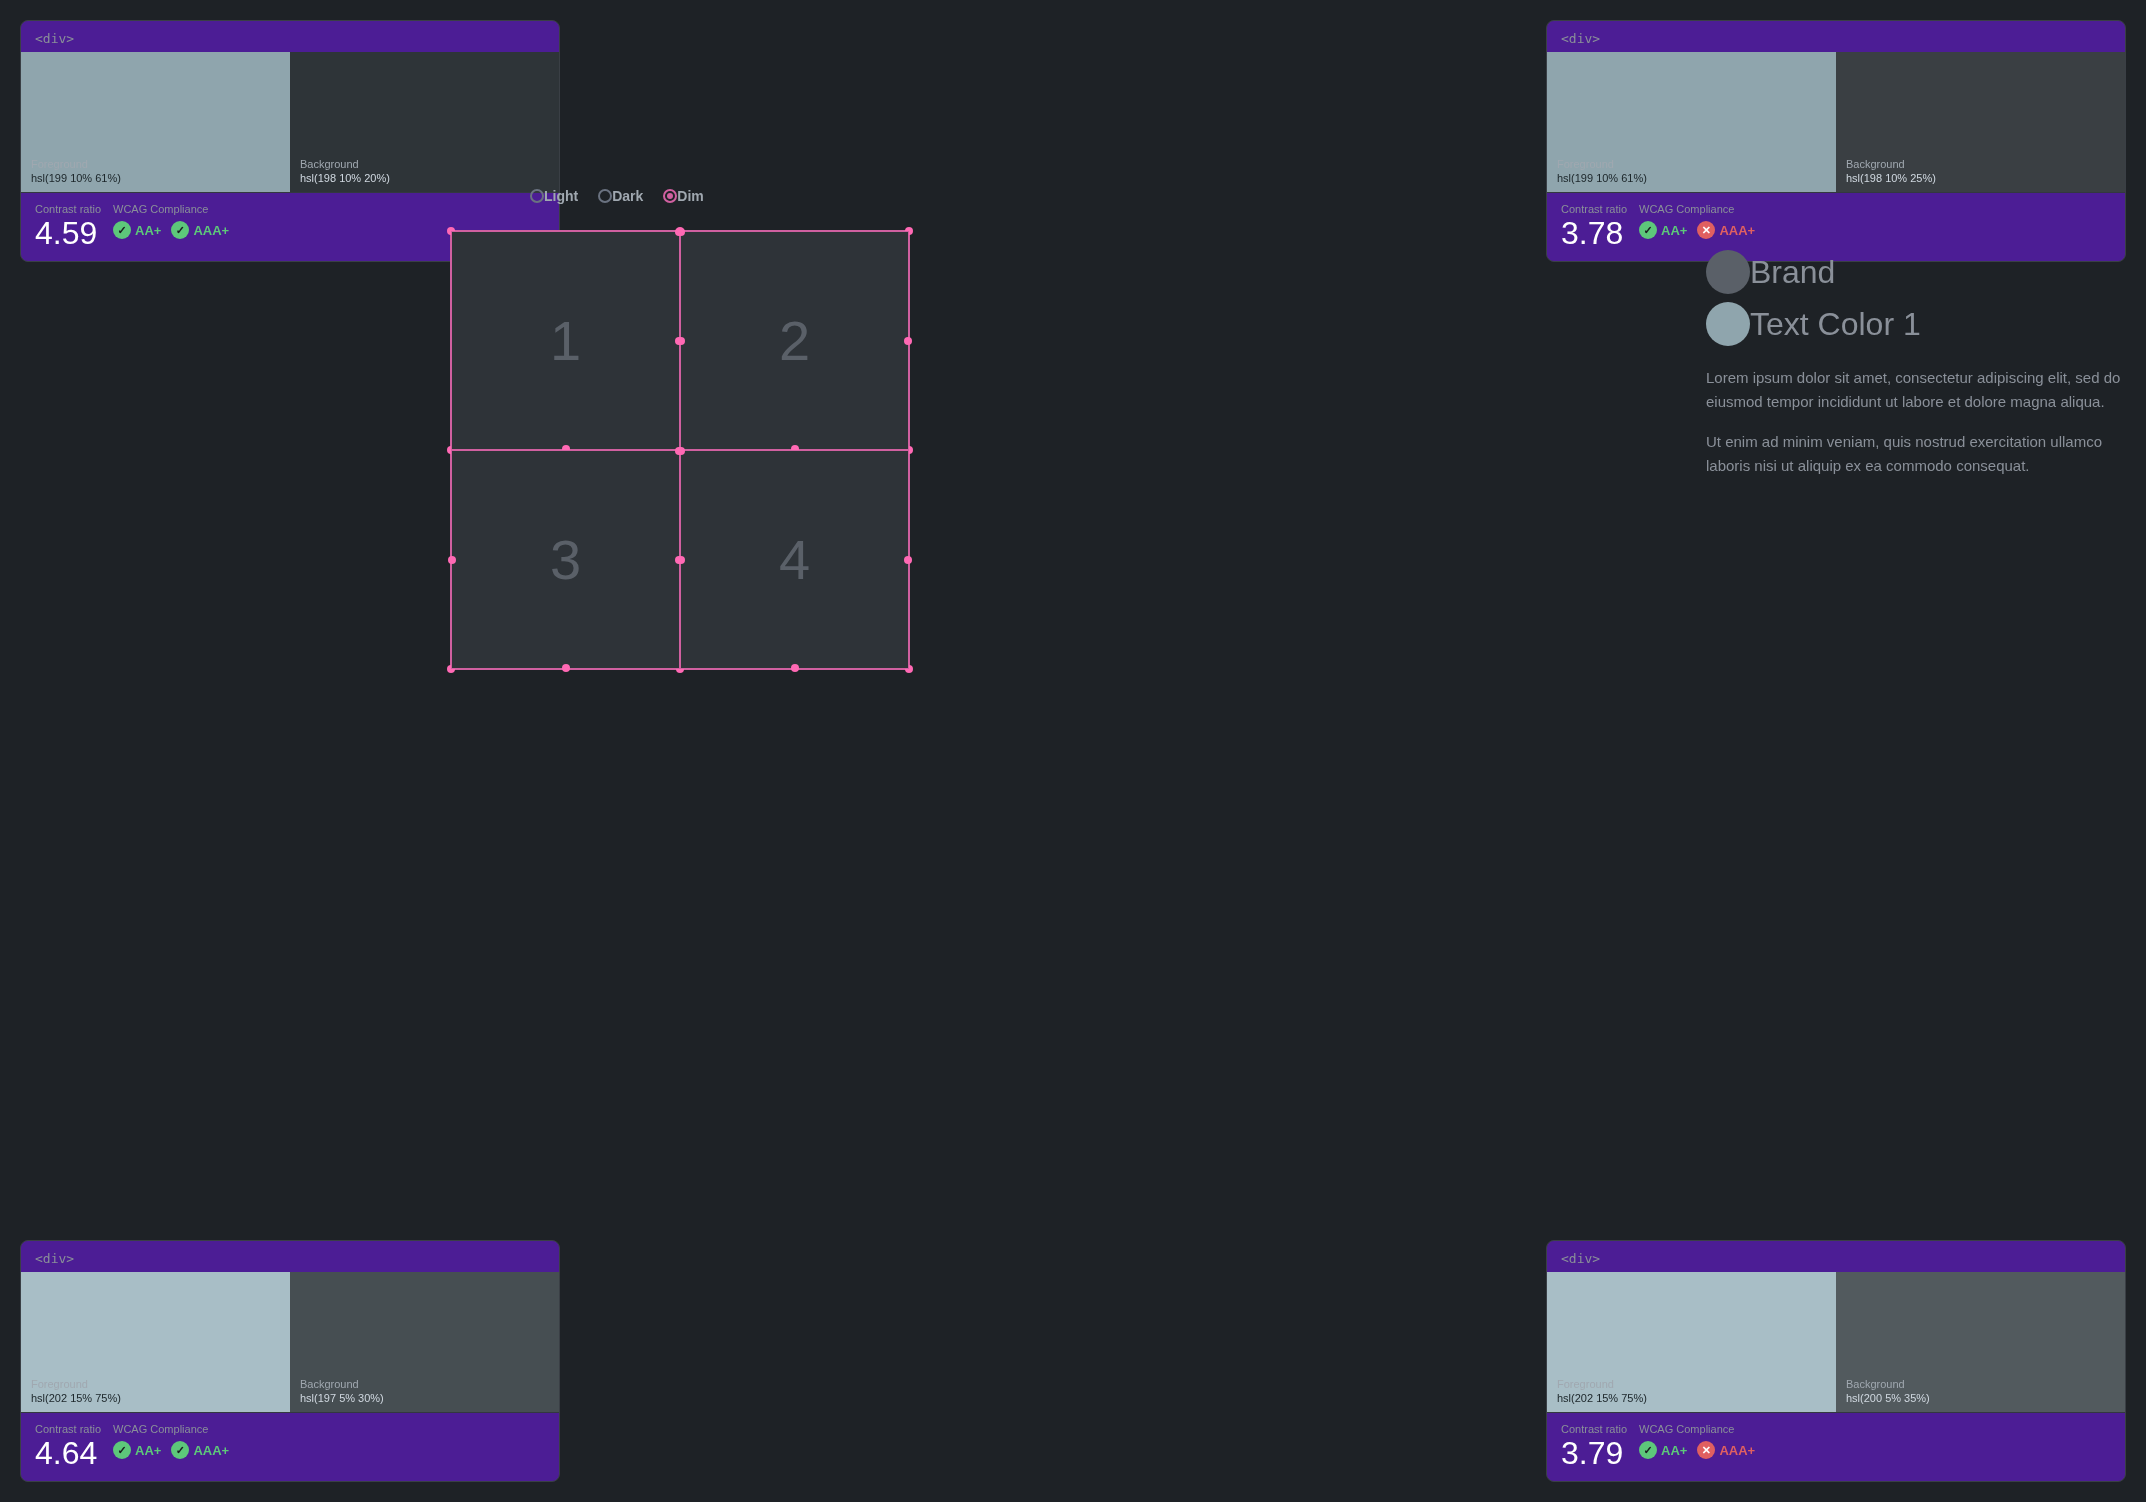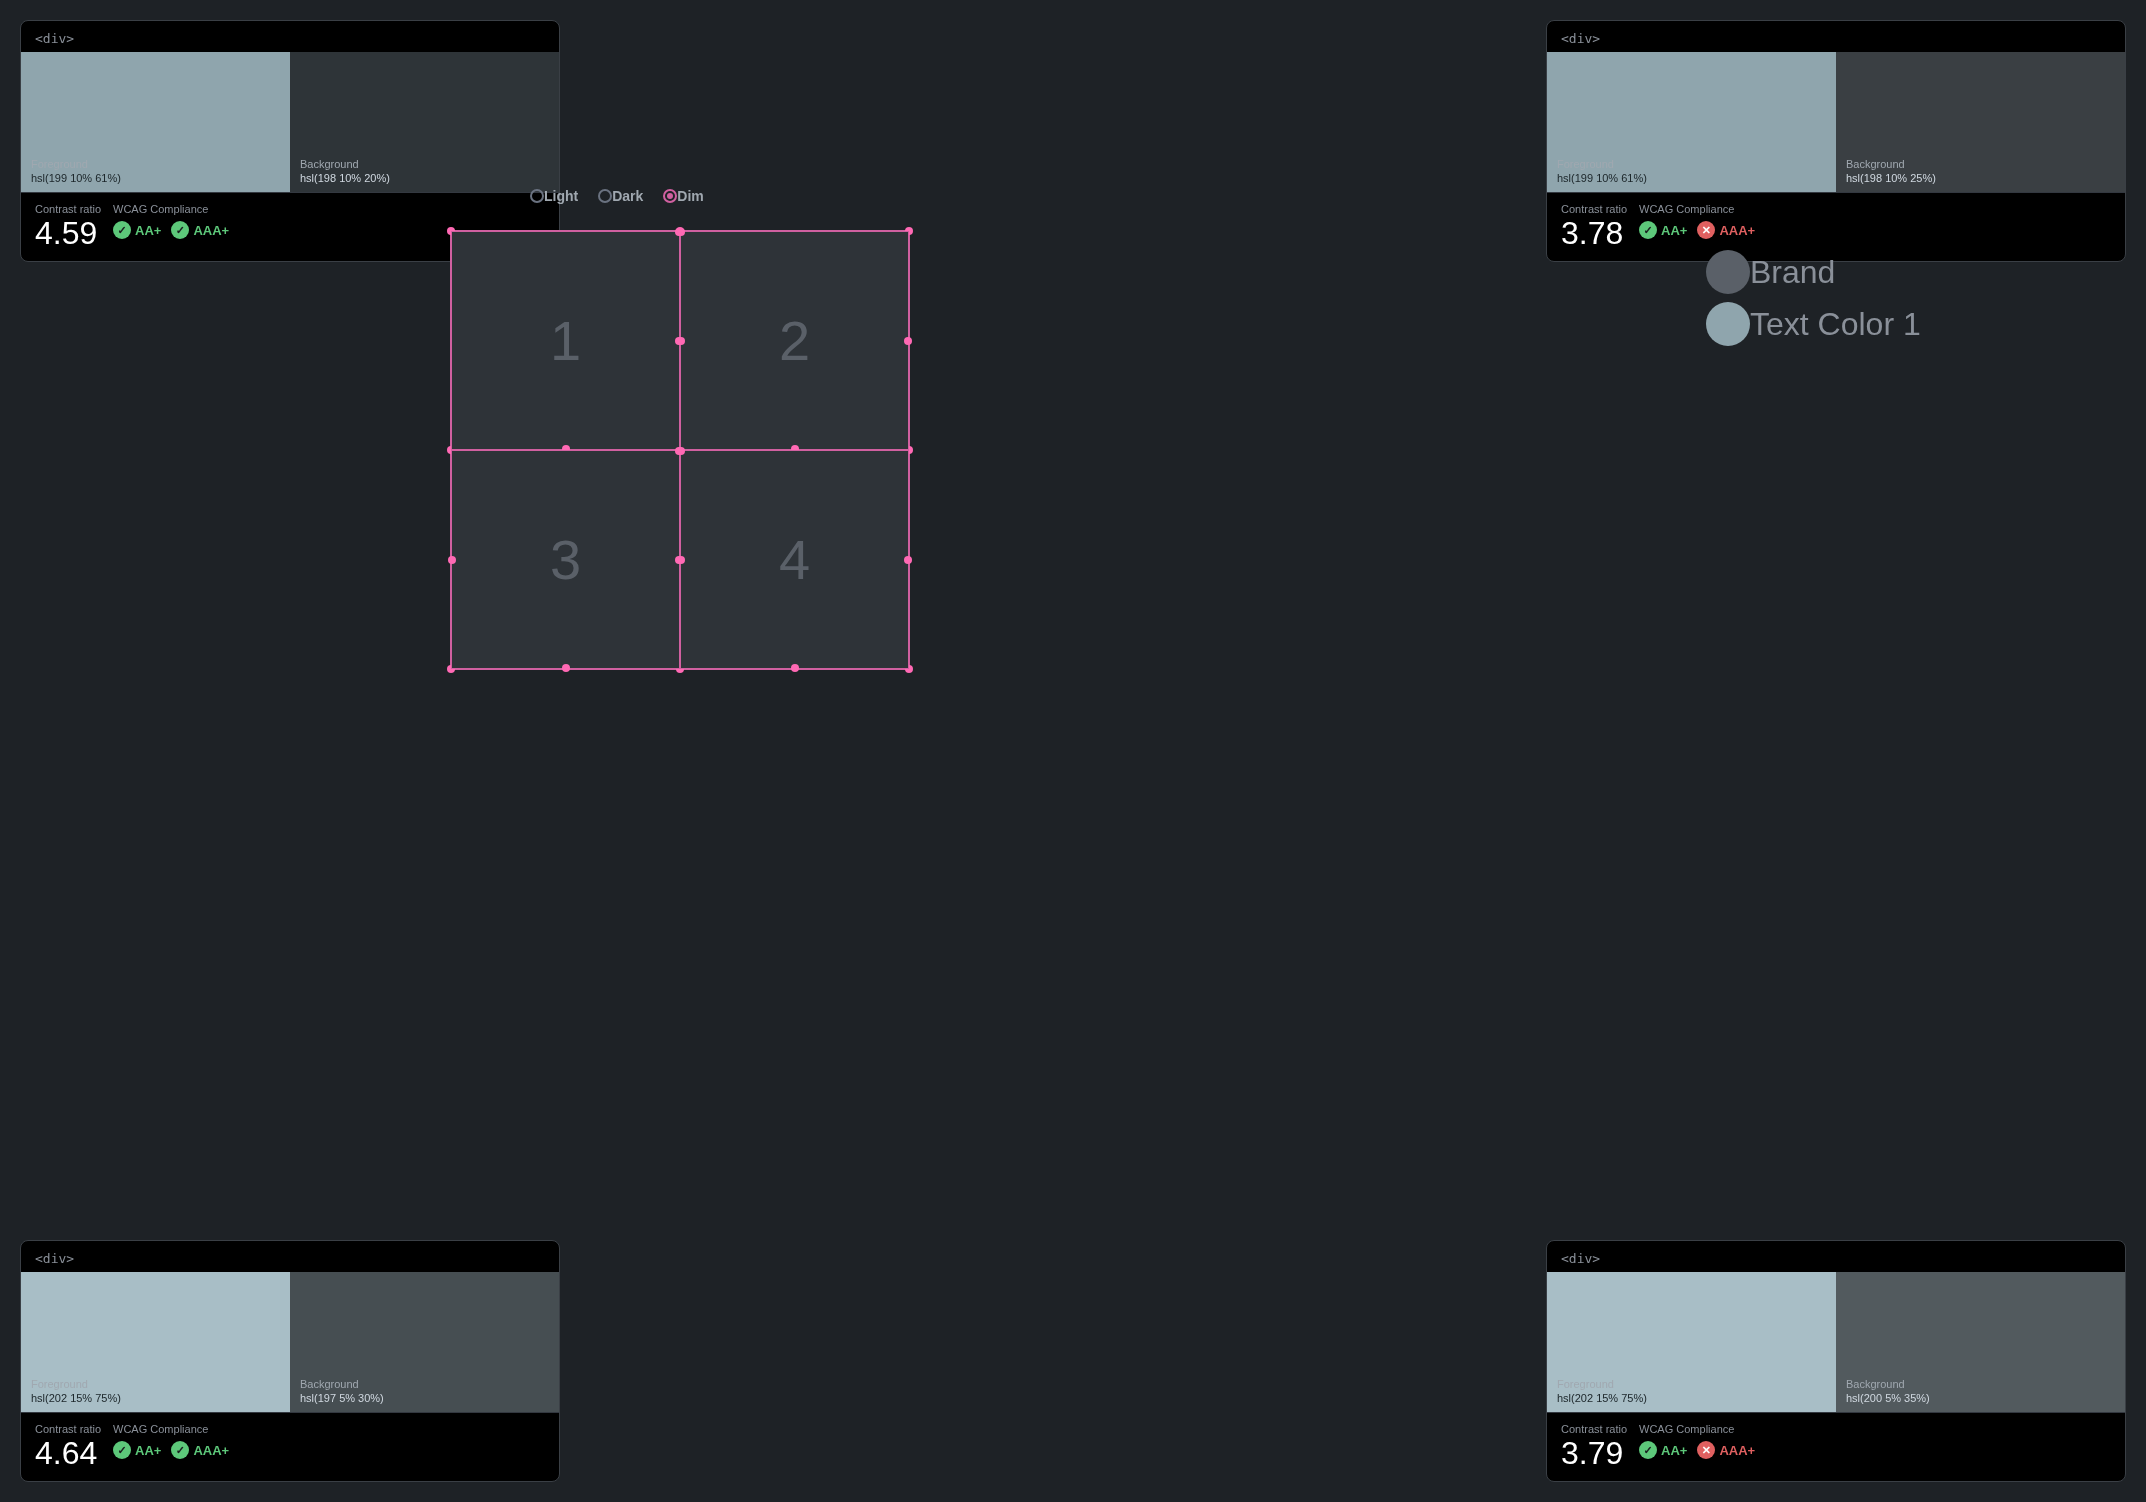--- a/index.html
+++ b/index.html
@@ -8,21 +8,21 @@
       font-family: -apple-system, BlinkMacSystemFont, 'Segoe UI', sans-serif;
       color: #d0d4d8;
       width: 2146px;
       height: 1502px;
       overflow: hidden;
       position: relative;
     }
 
     .panel {
       position: absolute;
-      background: #000000;
+      background: #4c1d95;
       border-radius: 8px;
       border: 1px solid #3a3f45;
       overflow: hidden;
     }
 
     .panel-title {
       font-size: 13px;
       color: #8a9099;
       padding: 10px 14px 6px;
       font-family: monospace;
@@ -330,20 +330,24 @@
 
 <div style="position:absolute; right: 20px; top: 250px; width: 420px;">
   <div class="legend-item">
     <div class="legend-dot" style="background:#5a6068; width:44px; height:44px;"></div>
     <span class="legend-text">Brand</span>
   </div>
   <div class="legend-item" style="margin-top:4px;">
     <div class="legend-dot" style="background:#8fa5ad; width:44px; height:44px;"></div>
     <span class="legend-text">Text Color 1</span>
   </div>
+  <div class="lorem-text">
+    <p>Lorem ipsum dolor sit amet, consectetur adipiscing elit, sed do eiusmod tempor incididunt ut labore et dolore magna aliqua.</p>
+    <p>Ut enim ad minim veniam, quis nostrud exercitation ullamco laboris nisi ut aliquip ex ea commodo consequat.</p>
+  </div>
 </div>
 
 <div class="panel" style="left: 20px; bottom: 20px; width: 540px;">
   <div class="panel-title">&lt;div&gt;</div>
   <div class="color-swatches">
     <div class="swatch" style="background: #a8bec6;">
       <span class="swatch-label">Foreground</span>
       <span class="swatch-value" style="color:#1a2428;">hsl(202 15% 75%)</span>
     </div>
     <div class="swatch" style="background: #464e52;">

